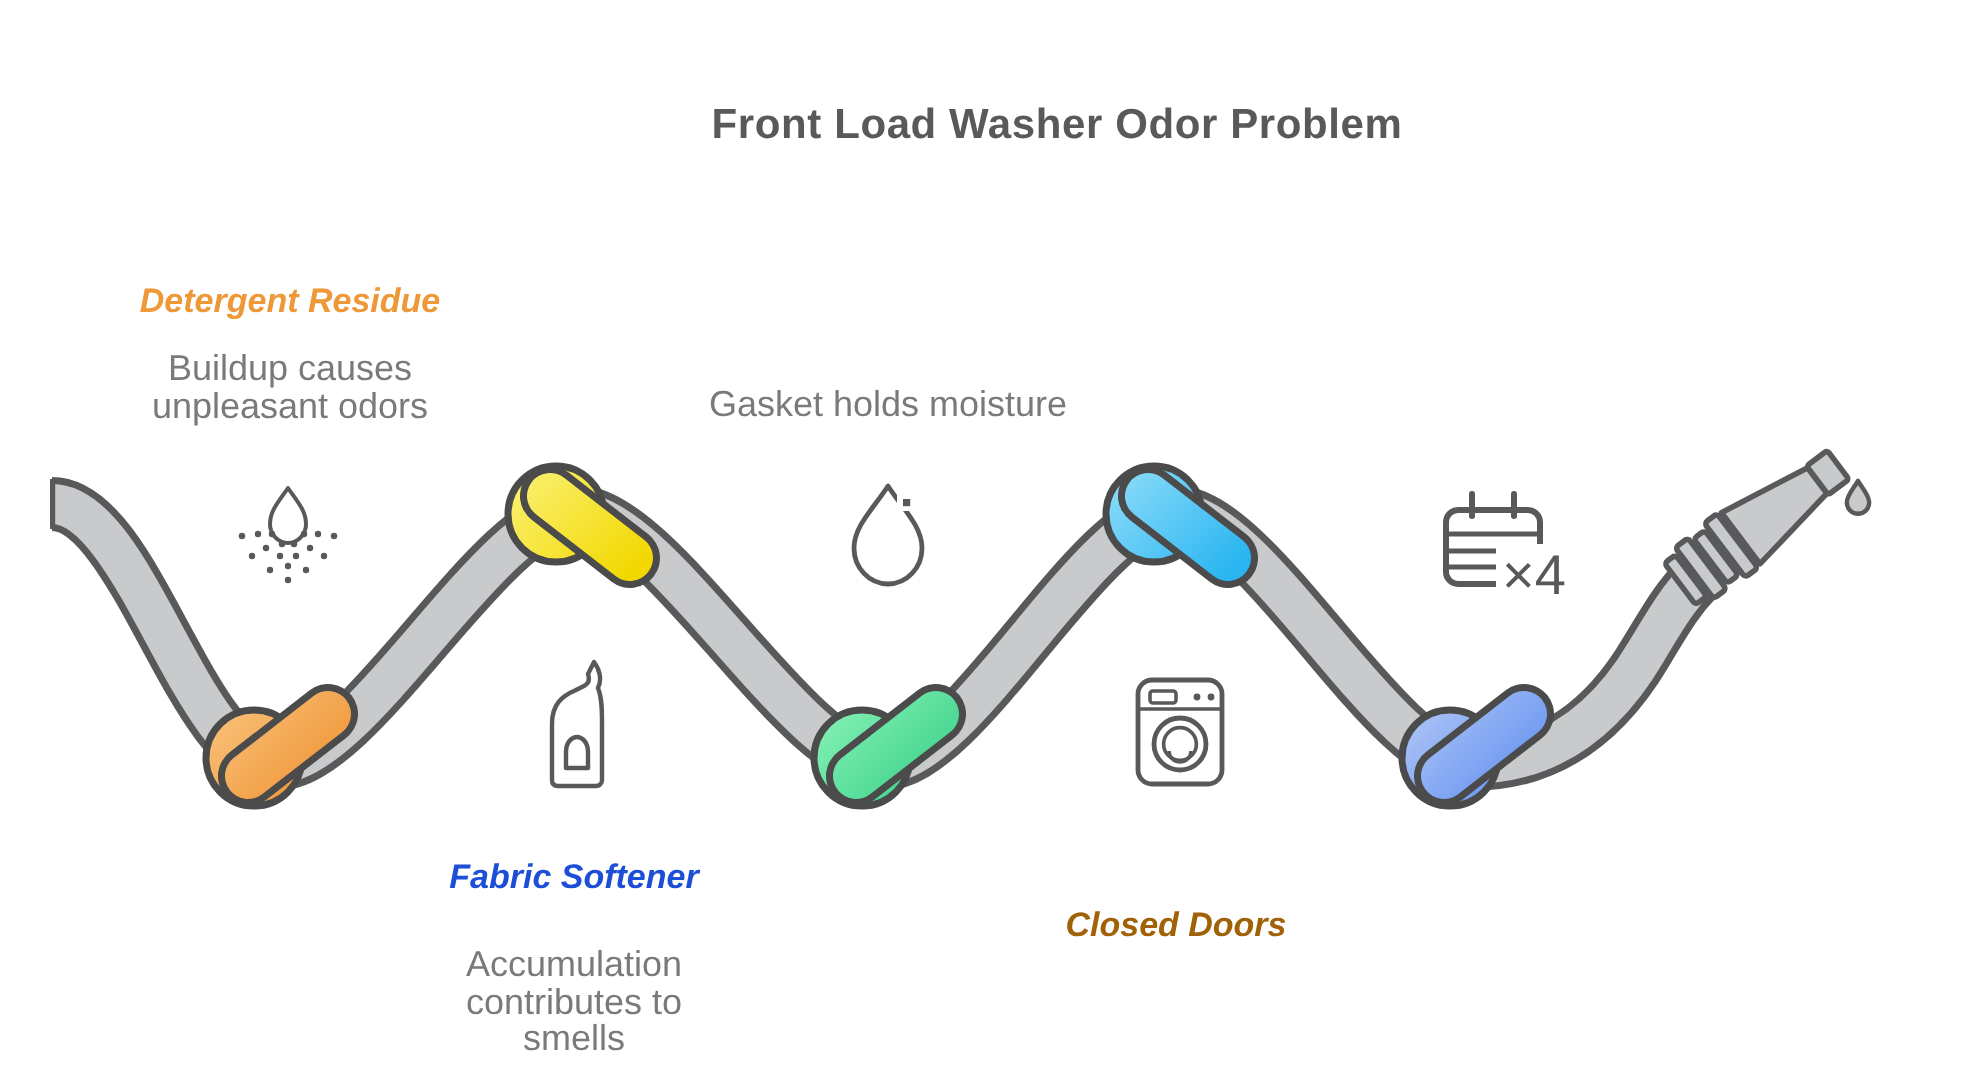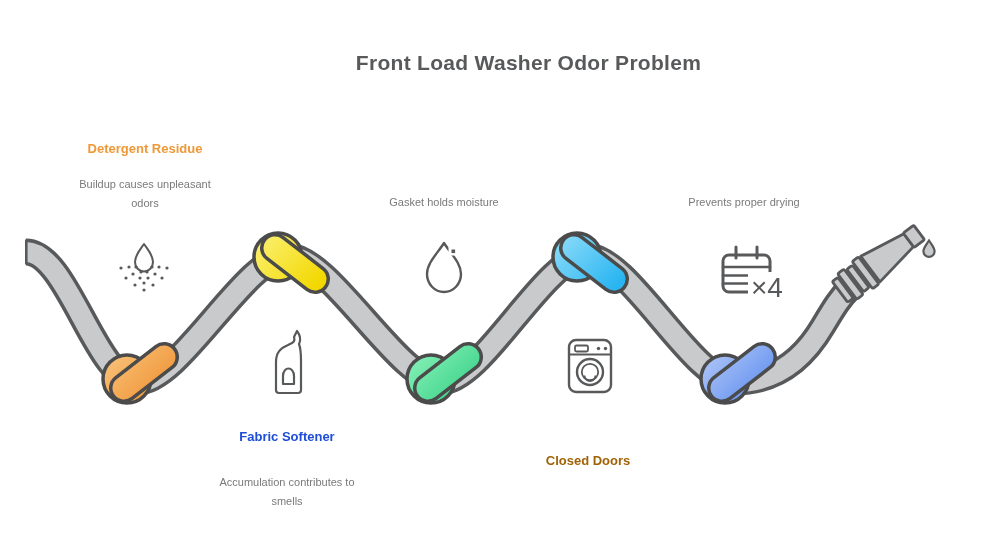--- a/index.html
+++ b/index.html
@@ -9,25 +9,25 @@
     overflow:hidden; position:relative;
   }
   .stage { position:relative; width:981px; height:542px; }
   .svg-layer { position:absolute; left:0; top:0; }
   .title {
     position:absolute; top:51px; left:0; width:981px; text-align:center;
     font-size:21px; font-weight:bold; letter-spacing:0.3px; color:#58595B;margin-left:38px;
   }
   .heading {
     position:absolute; transform:translateX(-50%);
-    font-size:13px; font-weight:bold; white-space:nowrap;
+    font-size:17px; font-weight:bold; white-space:nowrap;font-style:italic;
   }
   .desc {
     position:absolute; transform:translateX(-50%);
-    font-size:11px; line-height:18.5px; color:#7A7A7A; text-align:center;
+    font-size:18px; line-height:18.5px; color:#7A7A7A; text-align:center;
   }
   #h-detergent { left:145px; top:141px; }
   #d-detergent { left:145px; top:175px; width:150px; }
   #h-standing  { left:444px; top:159px; }
   #d-standing  { left:444px; top:193px; width:210px; }
   #h-irregular { left:745px; top:159px; }
   #d-irregular { left:744px; top:193px; width:210px; }
   #h-fabric    { left:287px; top:429px; }
   #d-fabric    { left:287px; top:461px; width:160px;margin-top:12px; }
   #h-closed    { left:588px; top:429px; }
@@ -188,15 +188,14 @@
   <div class="heading" id="h-detergent" style="color: rgb(238, 152, 56);">Detergent Residue</div>
   <div class="desc" id="d-detergent">Buildup causes unpleasant odors</div>
 
   <div class="heading" id="h-fabric" style="color: #1d4ed8;">Fabric Softener</div>
   <div class="desc" id="d-fabric">Accumulation contributes to smells</div>
 
   <div class="desc" id="d-standing">Gasket holds moisture</div>
 
   <div class="heading" id="h-closed" style="color: #a16207; margin-top: 24px;">Closed Doors</div>
 
-  <div class="desc" id="d-irregular">Prevents proper drying</div>
 
 </div>
 
 </body></html>

